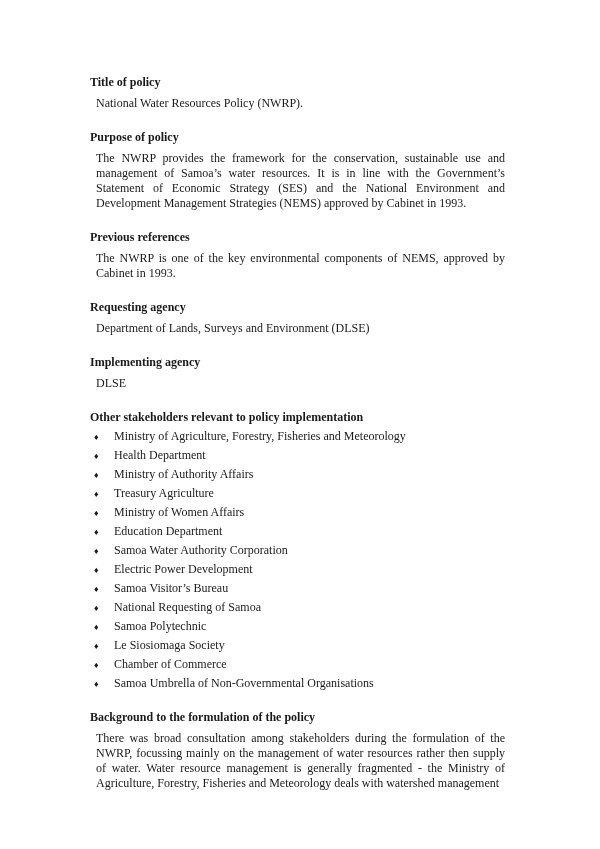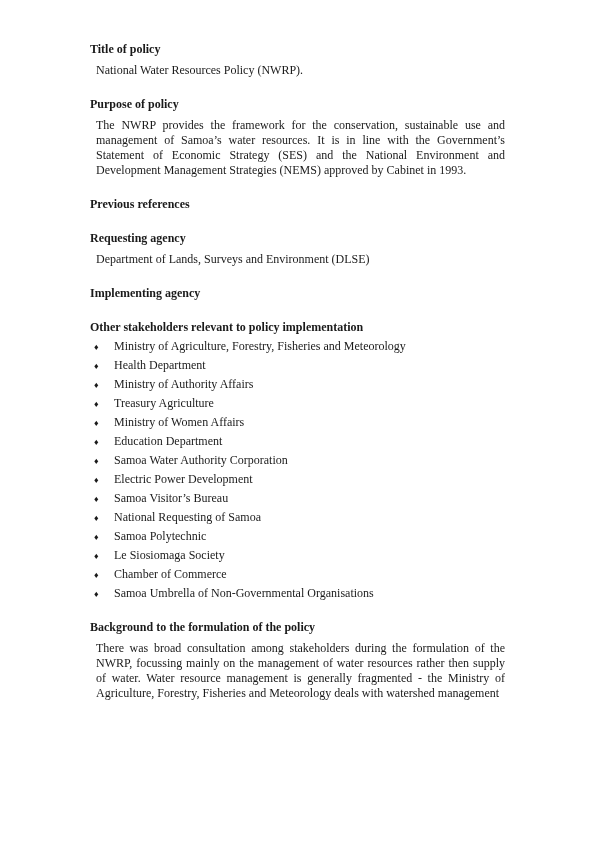--- a/index.html
+++ b/index.html
@@ -11,21 +11,21 @@
     width: 600px;
     height: 849px;
     overflow: hidden;
     font-family: "Liberation Serif", serif;
     color: #1a1a1a;
   }
   .page {
     box-sizing: border-box;
     width: 600px;
     height: 849px;
-    padding: 42px 89px 60px 90px;
+    padding: 75px 89px 60px 90px;
     background: #ffffff;
   }
   .section {
     margin: 0 0 19px 0;
   }
   .section-heading {
     font-size: 12px;
     line-height: 15px;
     font-weight: bold;
     margin: 0 0 4px 0;
@@ -69,31 +69,37 @@
 
   <section class="section">
     <h2 class="section-heading">Purpose of policy</h2>
     <div>
         <p class="para">The NWRP provides the framework for the conservation, sustainable use and management of Samoa’s water resources. It is in line with the Government’s Statement of Economic Strategy (SES) and the National Environment and Development Management Strategies (NEMS) approved by Cabinet in 1993.</p>
       </div>
   </section>
 
   <section class="section">
     <h2 class="section-heading">Previous references</h2>
+    <div>
+        <p class="para">The NWRP is one of the key environmental components of NEMS, approved by Cabinet in 1993.</p>
+      </div>
   </section>
 
   <section class="section">
     <h2 class="section-heading">Requesting agency</h2>
     <div>
         <p class="para">Department of Lands, Surveys and Environment (DLSE)</p>
       </div>
   </section>
 
   <section class="section">
     <h2 class="section-heading">Implementing agency</h2>
+    <div>
+        <p class="para">DLSE</p>
+      </div>
   </section>
 
   <section class="section">
     <h2 class="section-heading">Other stakeholders relevant to policy implementation</h2>
     <div>
         <ul class="bullets">
           <li><span class="bullet">♦</span><span>Ministry of Agriculture, Forestry, Fisheries and Meteorology</span></li>
           <li><span class="bullet">♦</span><span>Health Department</span></li>
           <li><span class="bullet">♦</span><span>Ministry of Authority Affairs</span></li>
           <li><span class="bullet">♦</span><span>Treasury Agriculture</span></li>

